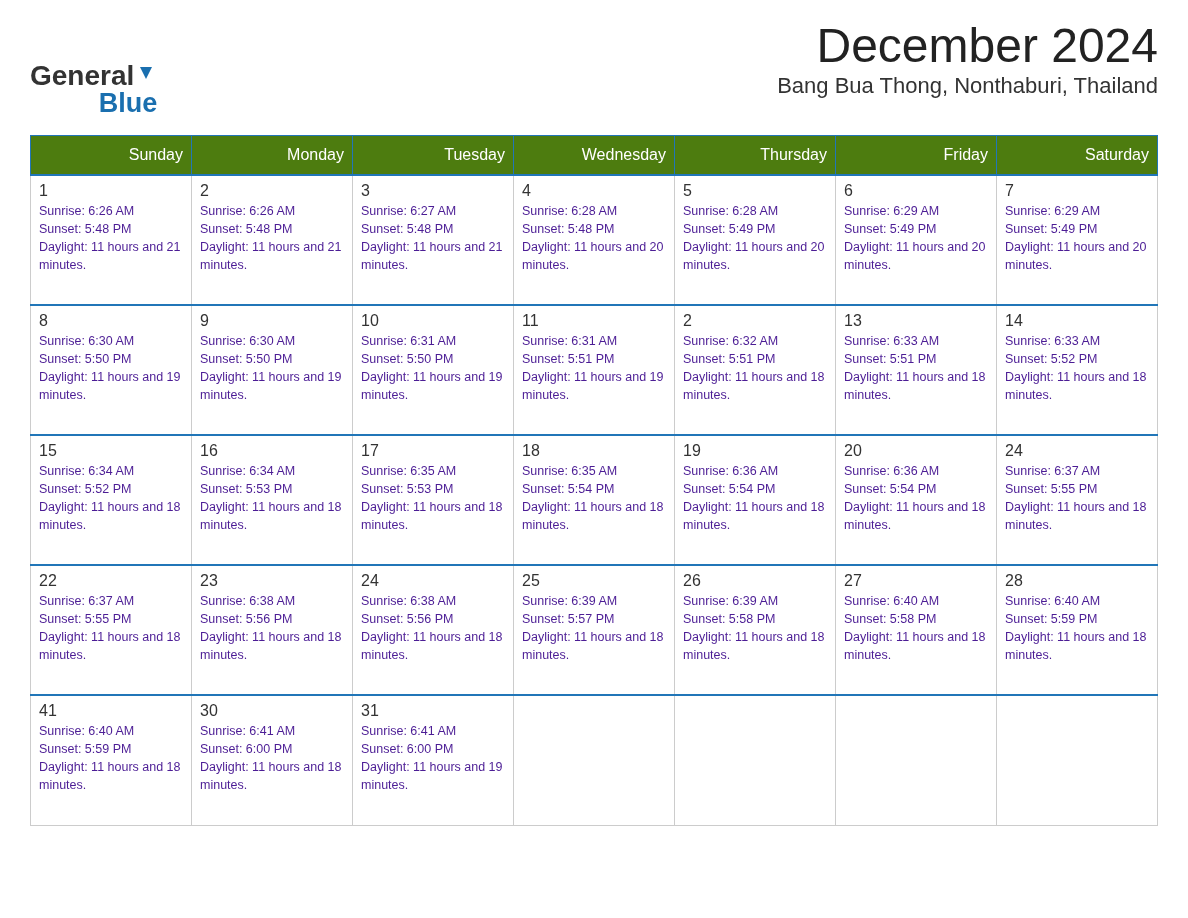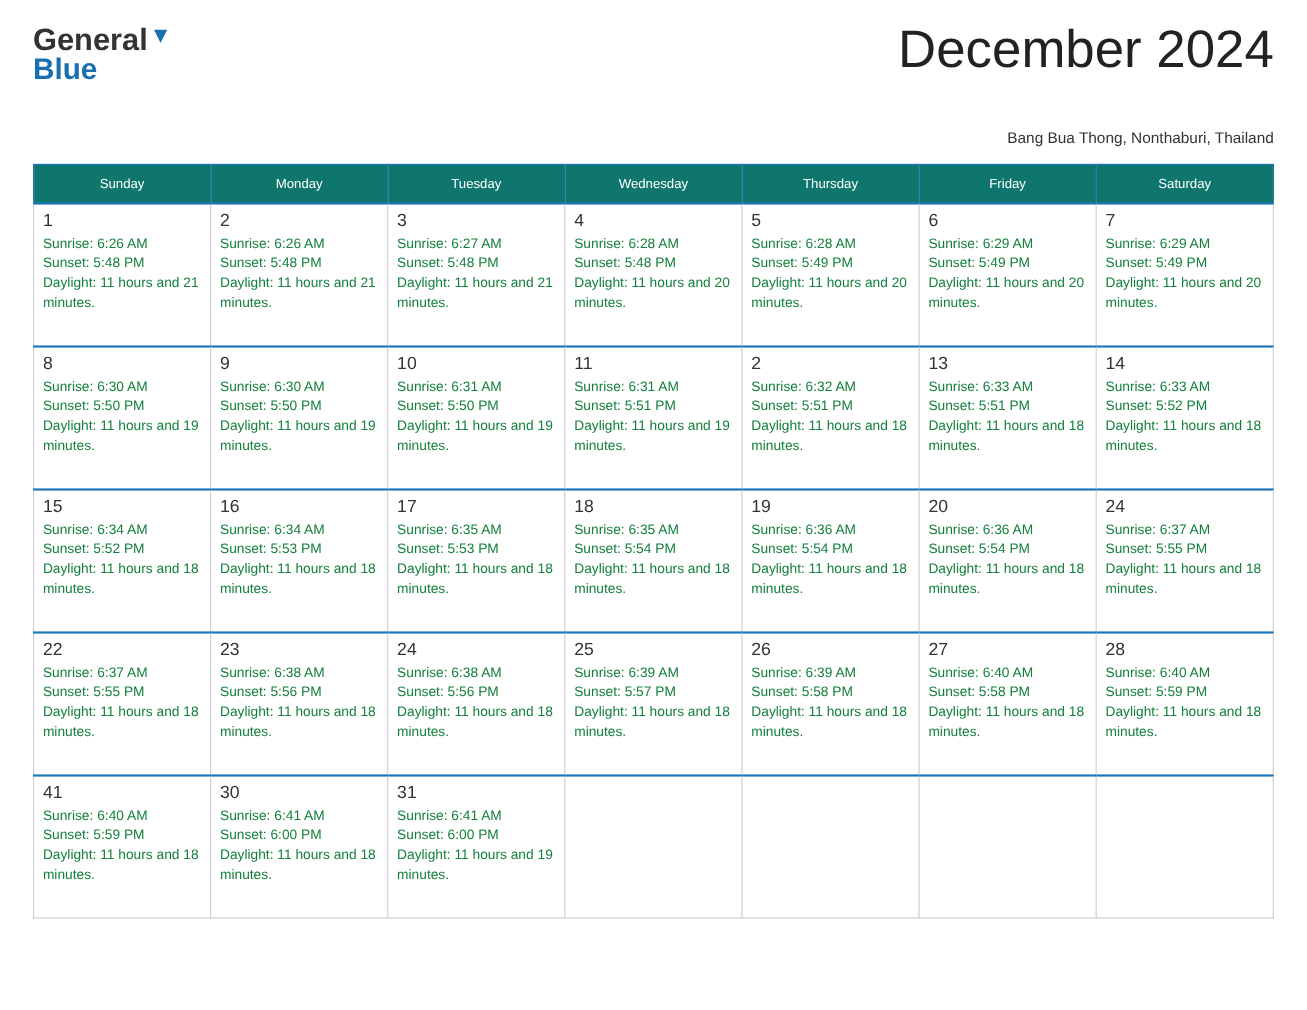--- a/index.html
+++ b/index.html
@@ -12,49 +12,49 @@
     }
     .header {
       display: flex;
       justify-content: space-between;
       align-items: flex-start;
       margin-bottom: 16px;
     }
     .logo {
       display: flex;
       flex-direction: column;
-      align-items: flex-start;
+      align-items: flex-end;
+      margin-top: 40px;
     }
     .title-block {
       text-align: right;
     }
     .month-title {
       font-size: 48px;
       font-weight: 300;
       color: #222;
       line-height: 1.1;
     }
     .location-title {
-      font-size: 14px;
+      font-size: 22px;
       color: #333;
       font-weight: normal;
-      margin-top: 44px;
     }
     table {
       width: 100%;
       border-collapse: collapse;
       table-layout: fixed;
     }
     thead th {
-      background: #0f766e;
+      background: #4d7c0f;
       color: #fff;
-      font-size: 12px;
+      font-size: 16px;
       font-weight: normal;
       padding: 10px 8px;
-      text-align: center;
+      text-align: right;
       border: 1px solid #2176b8;
     }
     tbody td {
       vertical-align: top;
       border: 1px solid #ccc;
       border-top: 2px solid #2176b8;
       padding: 6px 8px;
       font-size: 13px;
       color: #333;
       min-height: 100px;
@@ -65,21 +65,21 @@
     }
     .day-num {
       font-size: 16px;
       font-weight: normal;
       display: block;
       margin-bottom: 2px;
     }
     .day-info {
       font-size: 12.5px;
       line-height: 1.45;
-      color: #15803d;
+      color: #4c1d95;
     }
   </style>
 </head>
 <body>
 
 <div class="header">
   <div class="logo">
     <div style="display:flex;align-items:center;gap:0;">
       <span style="font-size:28px;font-weight:bold;color:#333;">General</span>
       <svg width="22" height="22" viewBox="0 0 22 22" style="margin-left:1px;margin-top:-4px;">

